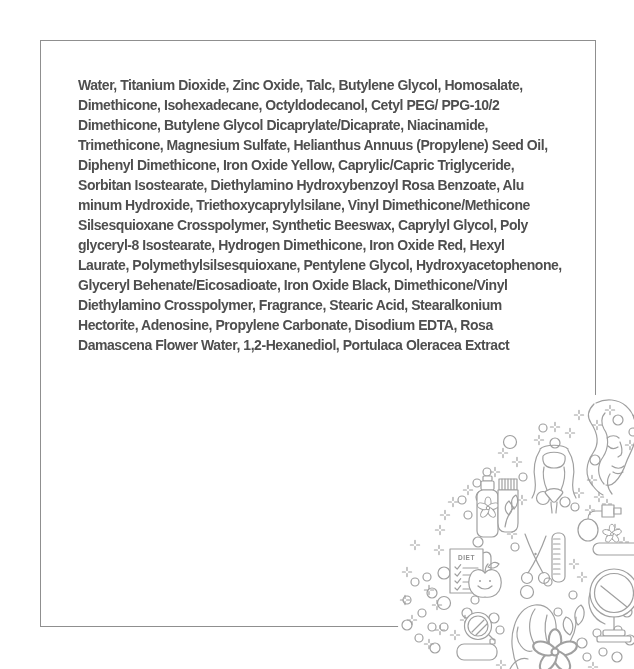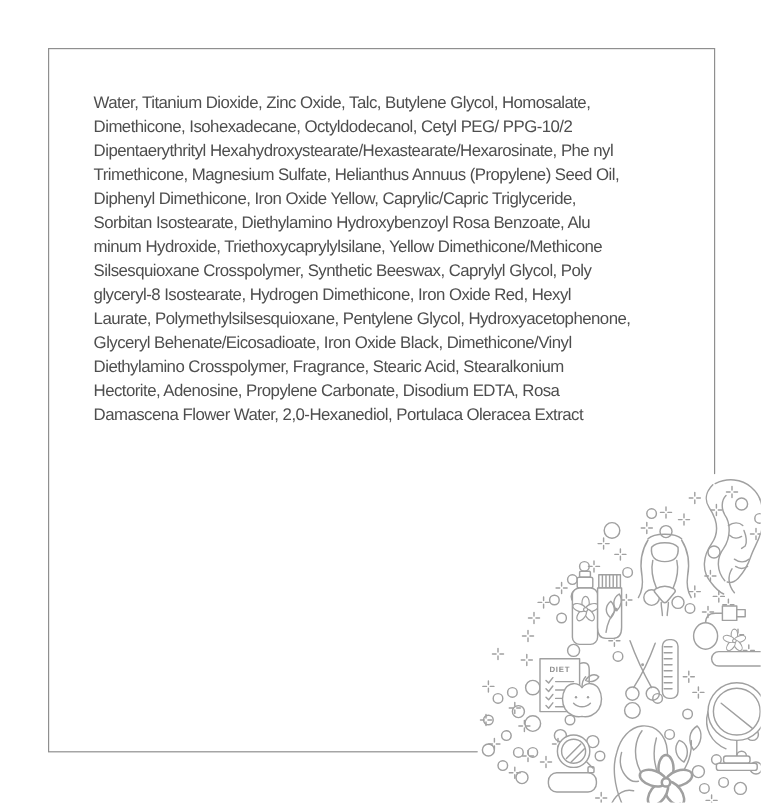--- a/index.html
+++ b/index.html
@@ -7,21 +7,21 @@
     position:relative;width:634px;height:669px;overflow:hidden;background:#ffffff;
     font-family:"Liberation Sans", sans-serif;
   }
   .frame{
     position:absolute;left:40px;top:40px;width:556px;height:587px;
     border:1px solid #8f8f8f;box-sizing:border-box;background:transparent;
   }
   .ingredients{
     position:absolute;left:78px;top:75px;z-index:1;
     color:#4e4e4e;font-size:14px;line-height:20px;letter-spacing:-0.45px;
-    font-weight:400;
+    font-weight:700;
   }
   .ingredients div{white-space:nowrap;}
   .illustration{
     position:absolute;left:397px;top:387px;width:526px;height:526px;
     border-radius:50%;background:#ffffff;z-index:2;
   }
   .illustration svg{display:block;}
   .ln{stroke:#a0a0a0;fill:none;stroke-width:1.2;stroke-linecap:round;stroke-linejoin:round;}
   .wf{fill:#ffffff;}
   .dotfill{fill:#a0a0a0;stroke:none;}
@@ -33,32 +33,32 @@
 </head>
 <body>
 
 <div class="page">
 
   <div class="frame"></div>
 
   <div class="ingredients">
     <div>Water, Titanium Dioxide, Zinc Oxide, Talc, Butylene Glycol, Homosalate,</div>
     <div>Dimethicone, Isohexadecane, Octyldodecanol, Cetyl PEG/ PPG-10/2</div>
-    <div>Dipentaerythrityl Hexahydroxystearate/Hexastearate/Hexarosinate, Phe nyl</div>
+    <div>Dimethicone, Butylene Glycol Dicaprylate/Dicaprate, Niacinamide,</div>
     <div>Trimethicone, Magnesium Sulfate, Helianthus Annuus (Propylene) Seed Oil,</div>
     <div>Diphenyl Dimethicone, Iron Oxide Yellow, Caprylic/Capric Triglyceride,</div>
     <div>Sorbitan Isostearate, Diethylamino Hydroxybenzoyl Rosa Benzoate, Alu</div>
-    <div>minum Hydroxide, Triethoxycaprylylsilane, Yellow Dimethicone/Methicone</div>
+    <div>minum Hydroxide, Triethoxycaprylylsilane, Vinyl Dimethicone/Methicone</div>
     <div>Silsesquioxane Crosspolymer, Synthetic Beeswax, Caprylyl Glycol, Poly</div>
     <div>glyceryl-8 Isostearate, Hydrogen Dimethicone, Iron Oxide Red, Hexyl</div>
     <div>Laurate, Polymethylsilsesquioxane, Pentylene Glycol, Hydroxyacetophenone,</div>
     <div>Glyceryl Behenate/Eicosadioate, Iron Oxide Black, Dimethicone/Vinyl</div>
     <div>Diethylamino Crosspolymer, Fragrance, Stearic Acid, Stearalkonium</div>
     <div>Hectorite, Adenosine, Propylene Carbonate, Disodium EDTA, Rosa</div>
-    <div>Damascena Flower Water, 2,0-Hexanediol, Portulaca Oleracea Extract</div>
+    <div>Damascena Flower Water, 1,2-Hexanediol, Portulaca Oleracea Extract</div>
   </div>
 
   <div class="illustration">
     <svg width="526" height="526" viewBox="0 0 526 526">
       <defs>
         <g id="sp" class="ln">
           <path d="M0,-4.6 V-1.6 M0,1.6 V4.6 M-4.6,0 H-1.6 M1.6,0 H4.6"></path>
         </g>
         <g id="flw" class="ln">
           <ellipse class="wf" cx="0" cy="-6.5" rx="3.6" ry="6.5"></ellipse>

